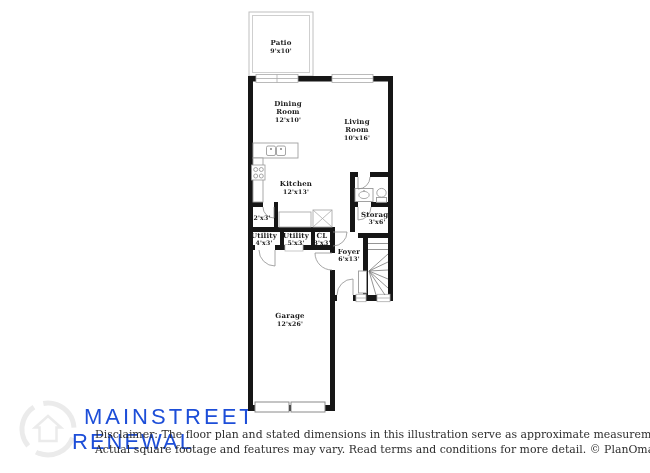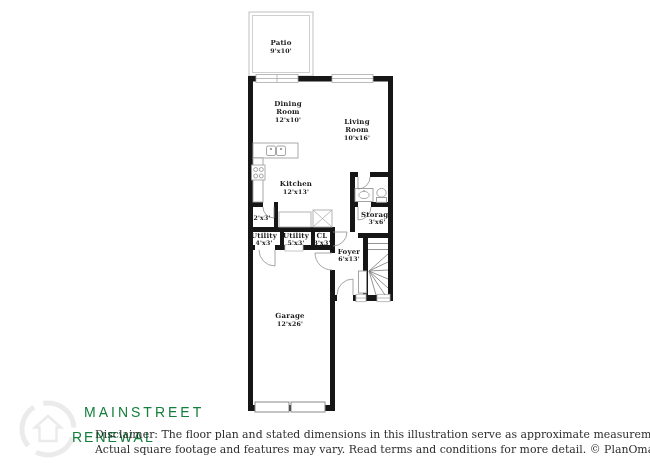--- a/index.html
+++ b/index.html
@@ -7,23 +7,23 @@
     position:relative;
     width:650px;height:473px;
     background:#ffffff;
     overflow:hidden;
     font-family:"DejaVu Serif", serif;
   }
   .watermark-layer{position:absolute;inset:0;z-index:1;}
   .wm-text{
     position:absolute;
     font-family:"Liberation Sans", sans-serif;
-    font-size:14px;
+    font-size:22px;
     font-weight:400;
-    color:#15803d;
+    color:#1d4ed8;
     letter-spacing:3px;
     white-space:nowrap;
     text-align:right;
   }
   .wm-line1{left:84px;top:404px;}
   .wm-line2{left:72px;top:429px;letter-spacing:2px;}
   .wm-logo{position:absolute;left:14px;top:399px;}
   svg.plan{position:absolute;left:0;top:0;z-index:2;}
   .disclaimer{
     position:absolute;

